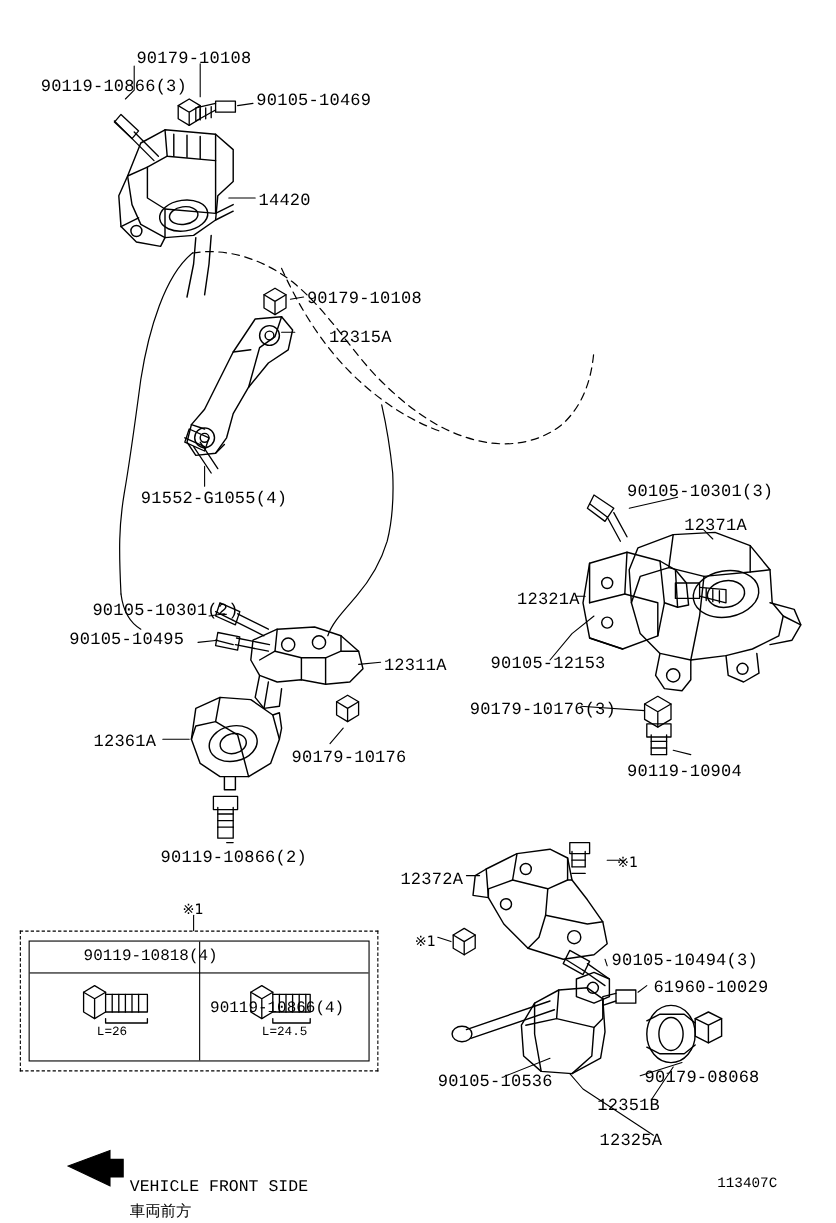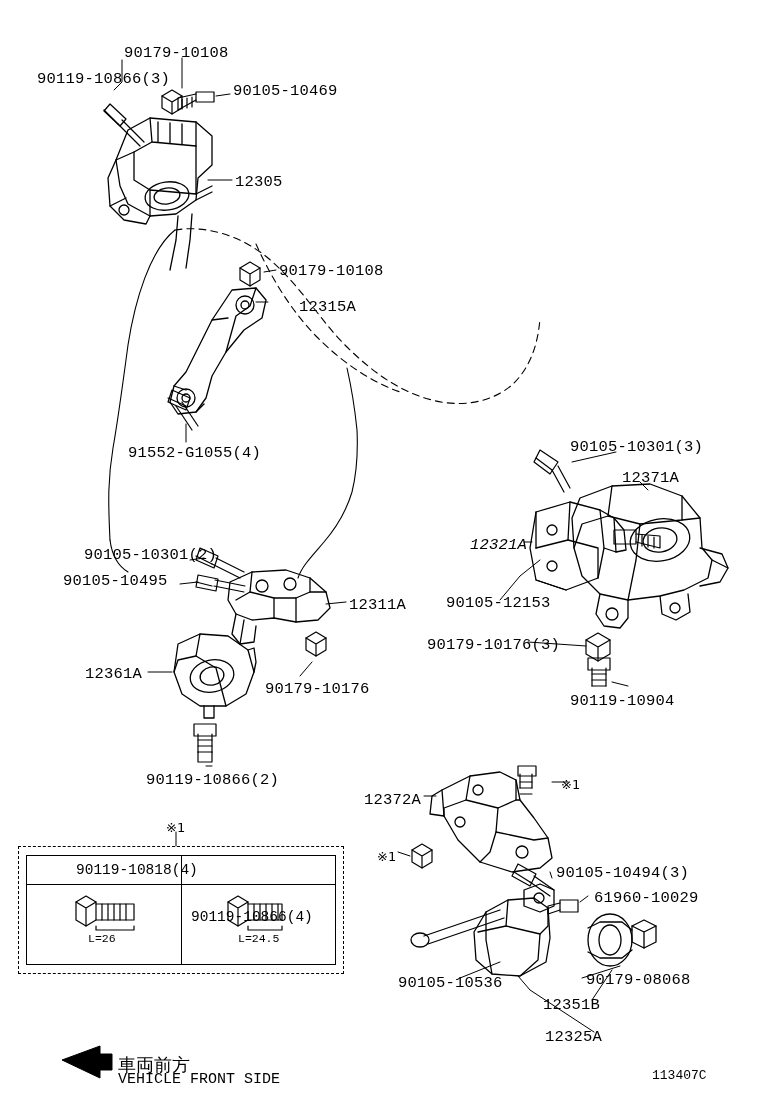--- a/index.html
+++ b/index.html
@@ -81,23 +81,23 @@
   .inset-len {
     position: absolute;
     font-family: "Liberation Mono", monospace;
     font-size: 11.5px;
     color: #000;
     white-space: nowrap;
   }
   .front-jp {
     position: absolute;
     left: 118px;
-    top: 1053px;
+    top: 1092px;
     font-family: "DejaVu Sans", sans-serif;
-    font-size: 18px;
+    font-size: 14px;
     color: #000;
     white-space: nowrap;
   }
   .front-en {
     position: absolute;
     left: 118px;
     top: 1071px;
     font-family: "Liberation Mono", monospace;
     font-size: 15px;
     color: #000;
@@ -412,27 +412,27 @@
     </g>
 
     <g>
       <polygon points="62,1060 100,1046 100,1054 112,1054 112,1070 100,1070 100,1078" fill="#000" stroke="#000" stroke-width="1"></polygon>
     </g>
   </svg>
 
   <div class="label" style="left:124px; top:44px;">90179-10108</div>
   <div class="label" style="left:37px; top:70px;">90119-10866(3)</div>
   <div class="label" style="left:233px; top:82px;">90105-10469</div>
-  <div class="label" style="left:235px; top:173px;">12305</div>
+  <div class="label" style="left:235px; top:173px;">14420</div>
   <div class="label" style="left:279px; top:262px;">90179-10108</div>
   <div class="label" style="left:271px; top:298px;margin-left:28px;">12315A</div>
   <div class="label" style="left:128px; top:444px;">91552-G1055(4)</div>
   <div class="label" style="left:570px; top:438px;">90105-10301(3)</div>
   <div class="label" style="left:622px; top:469px;">12371A</div>
-  <div class="label" style="left:470px; top:536px;font-style:italic;">12321A</div>
+  <div class="label" style="left:470px; top:536px;">12321A</div>
   <div class="label" style="left:44px; top:546px;margin-left:40px;">90105-10301(2)</div>
   <div class="label" style="left:63px; top:572px;">90105-10495</div>
   <div class="label" style="left:446px; top:594px;">90105-12153</div>
   <div class="label" style="left:349px; top:596px;">12311A</div>
   <div class="label" style="left:427px; top:636px;">90179-10176(3)</div>
   <div class="label" style="left:85px; top:665px;">12361A</div>
   <div class="label" style="left:265px; top:680px;">90179-10176</div>
   <div class="label" style="left:570px; top:692px;">90119-10904</div>
   <div class="label" style="left:146px; top:771px;">90119-10866(2)</div>
   <div class="label" style="left:364px; top:791px;">12372A</div>

